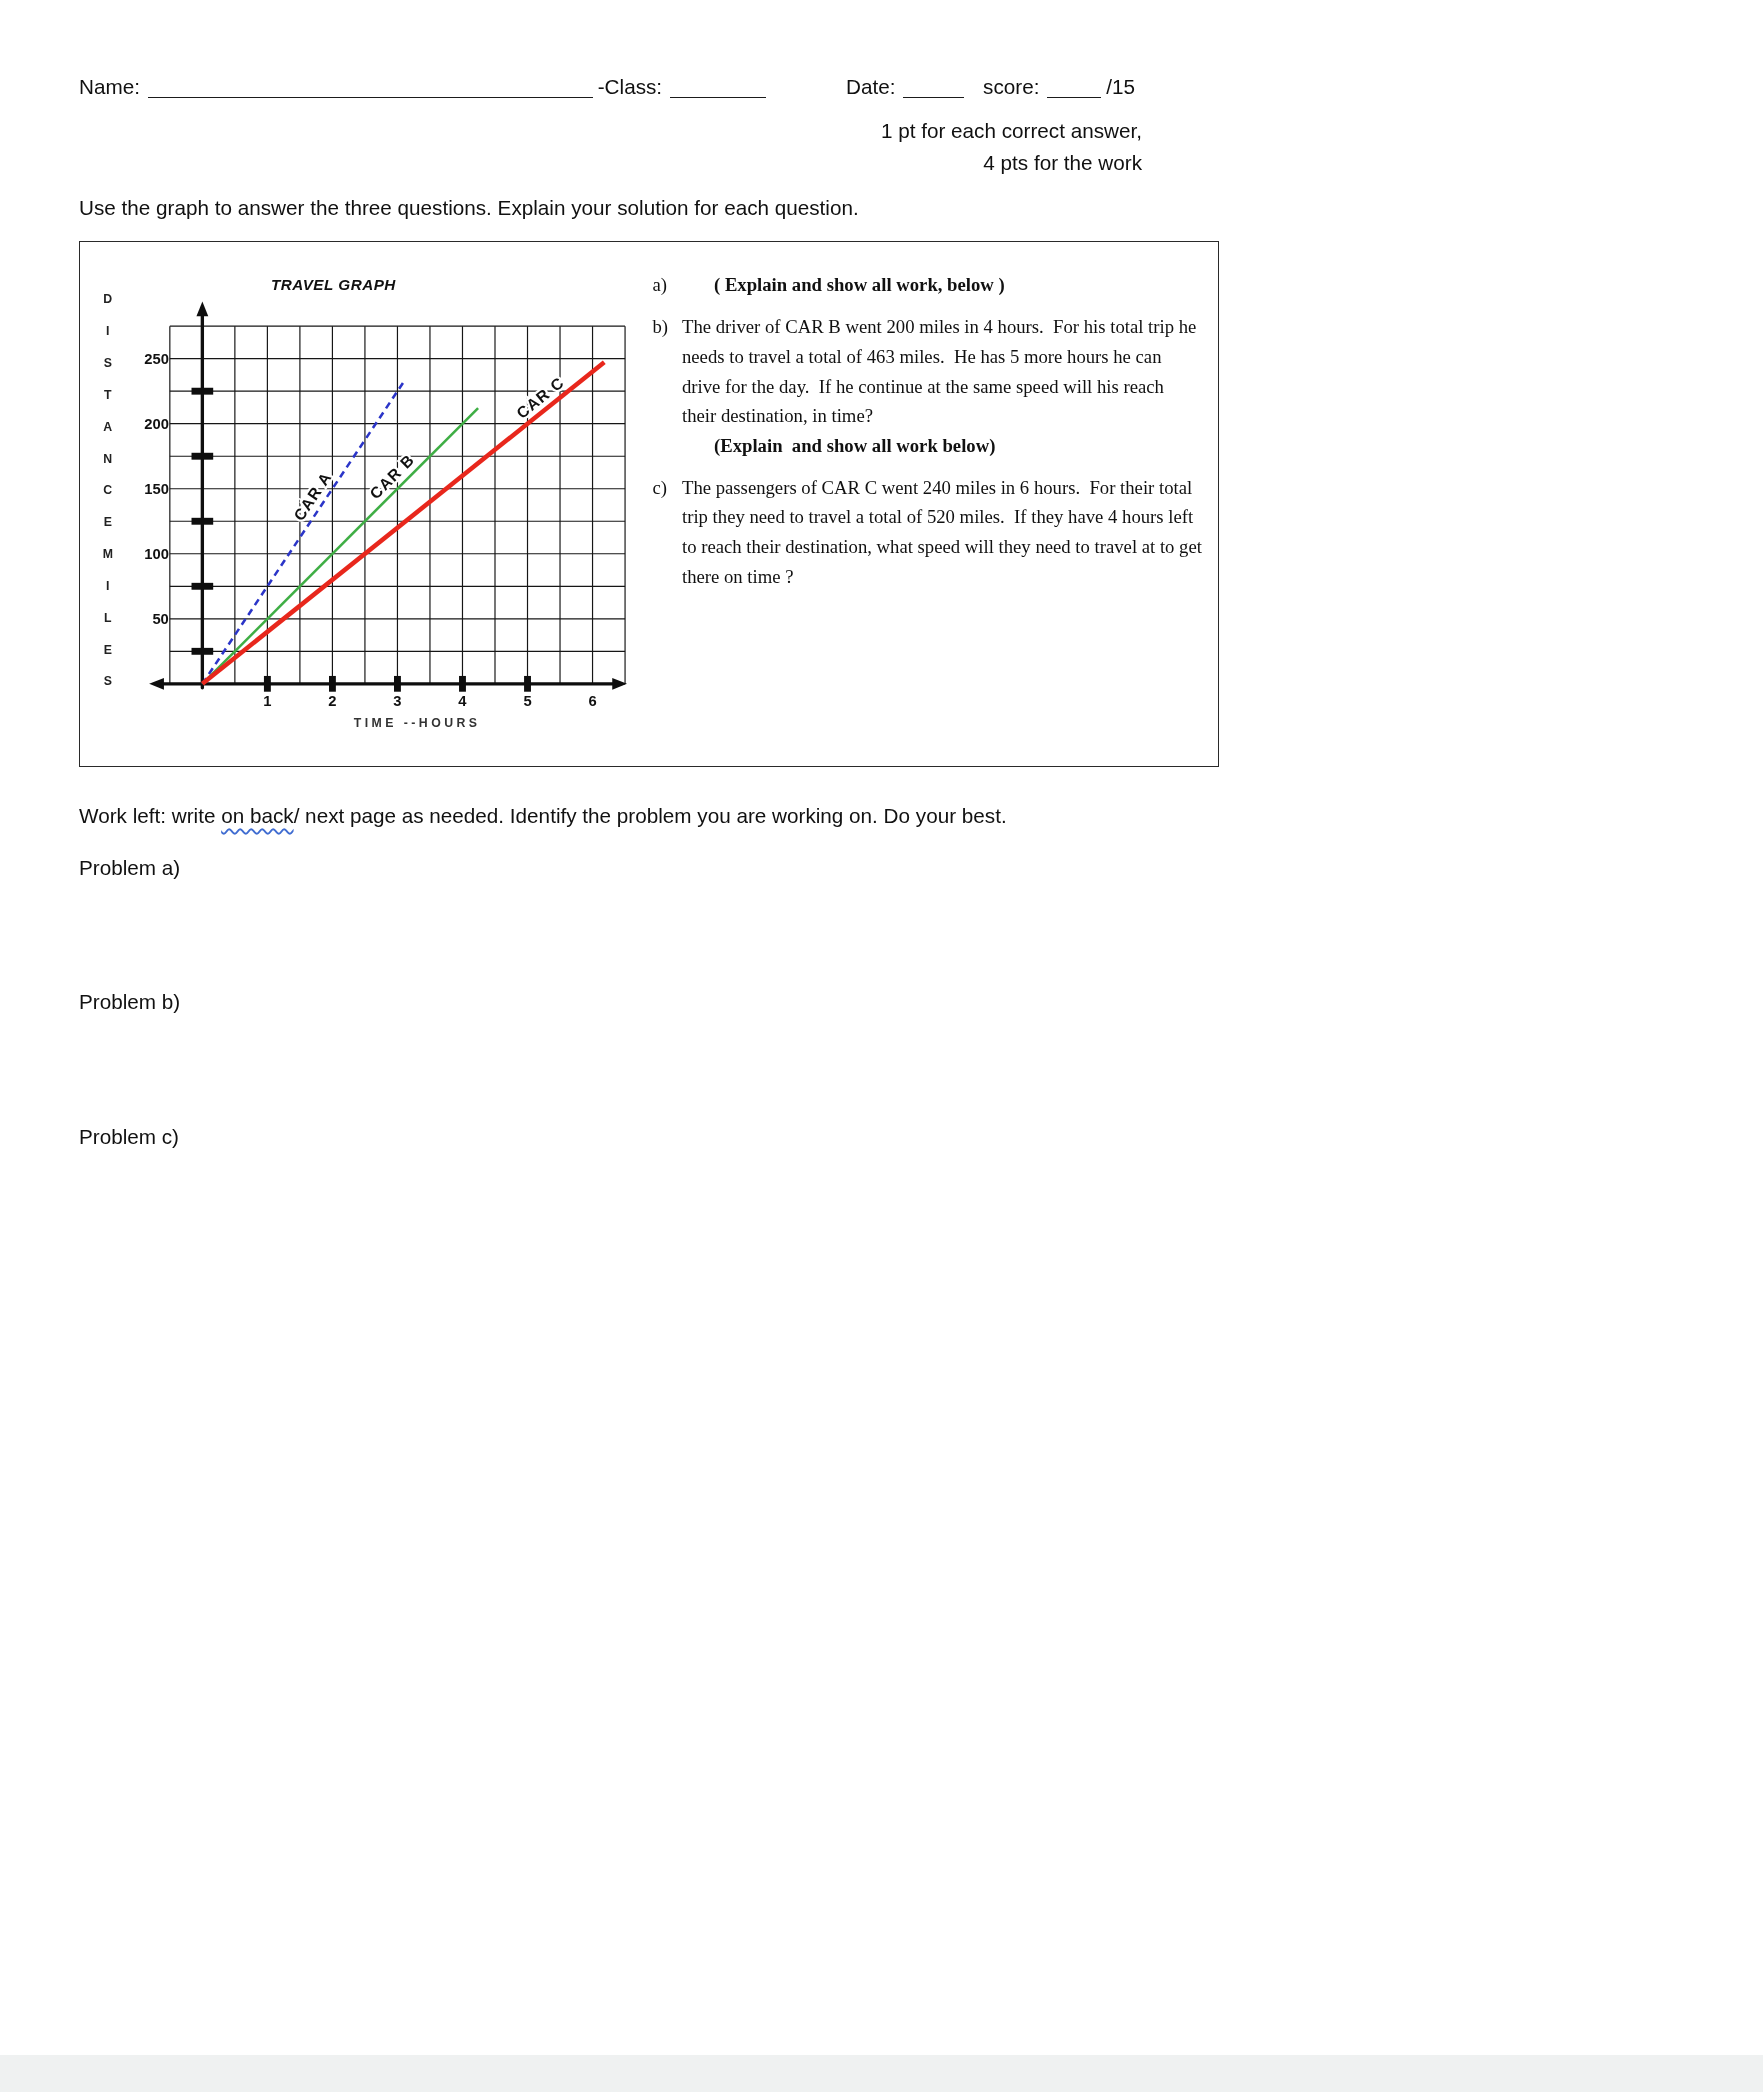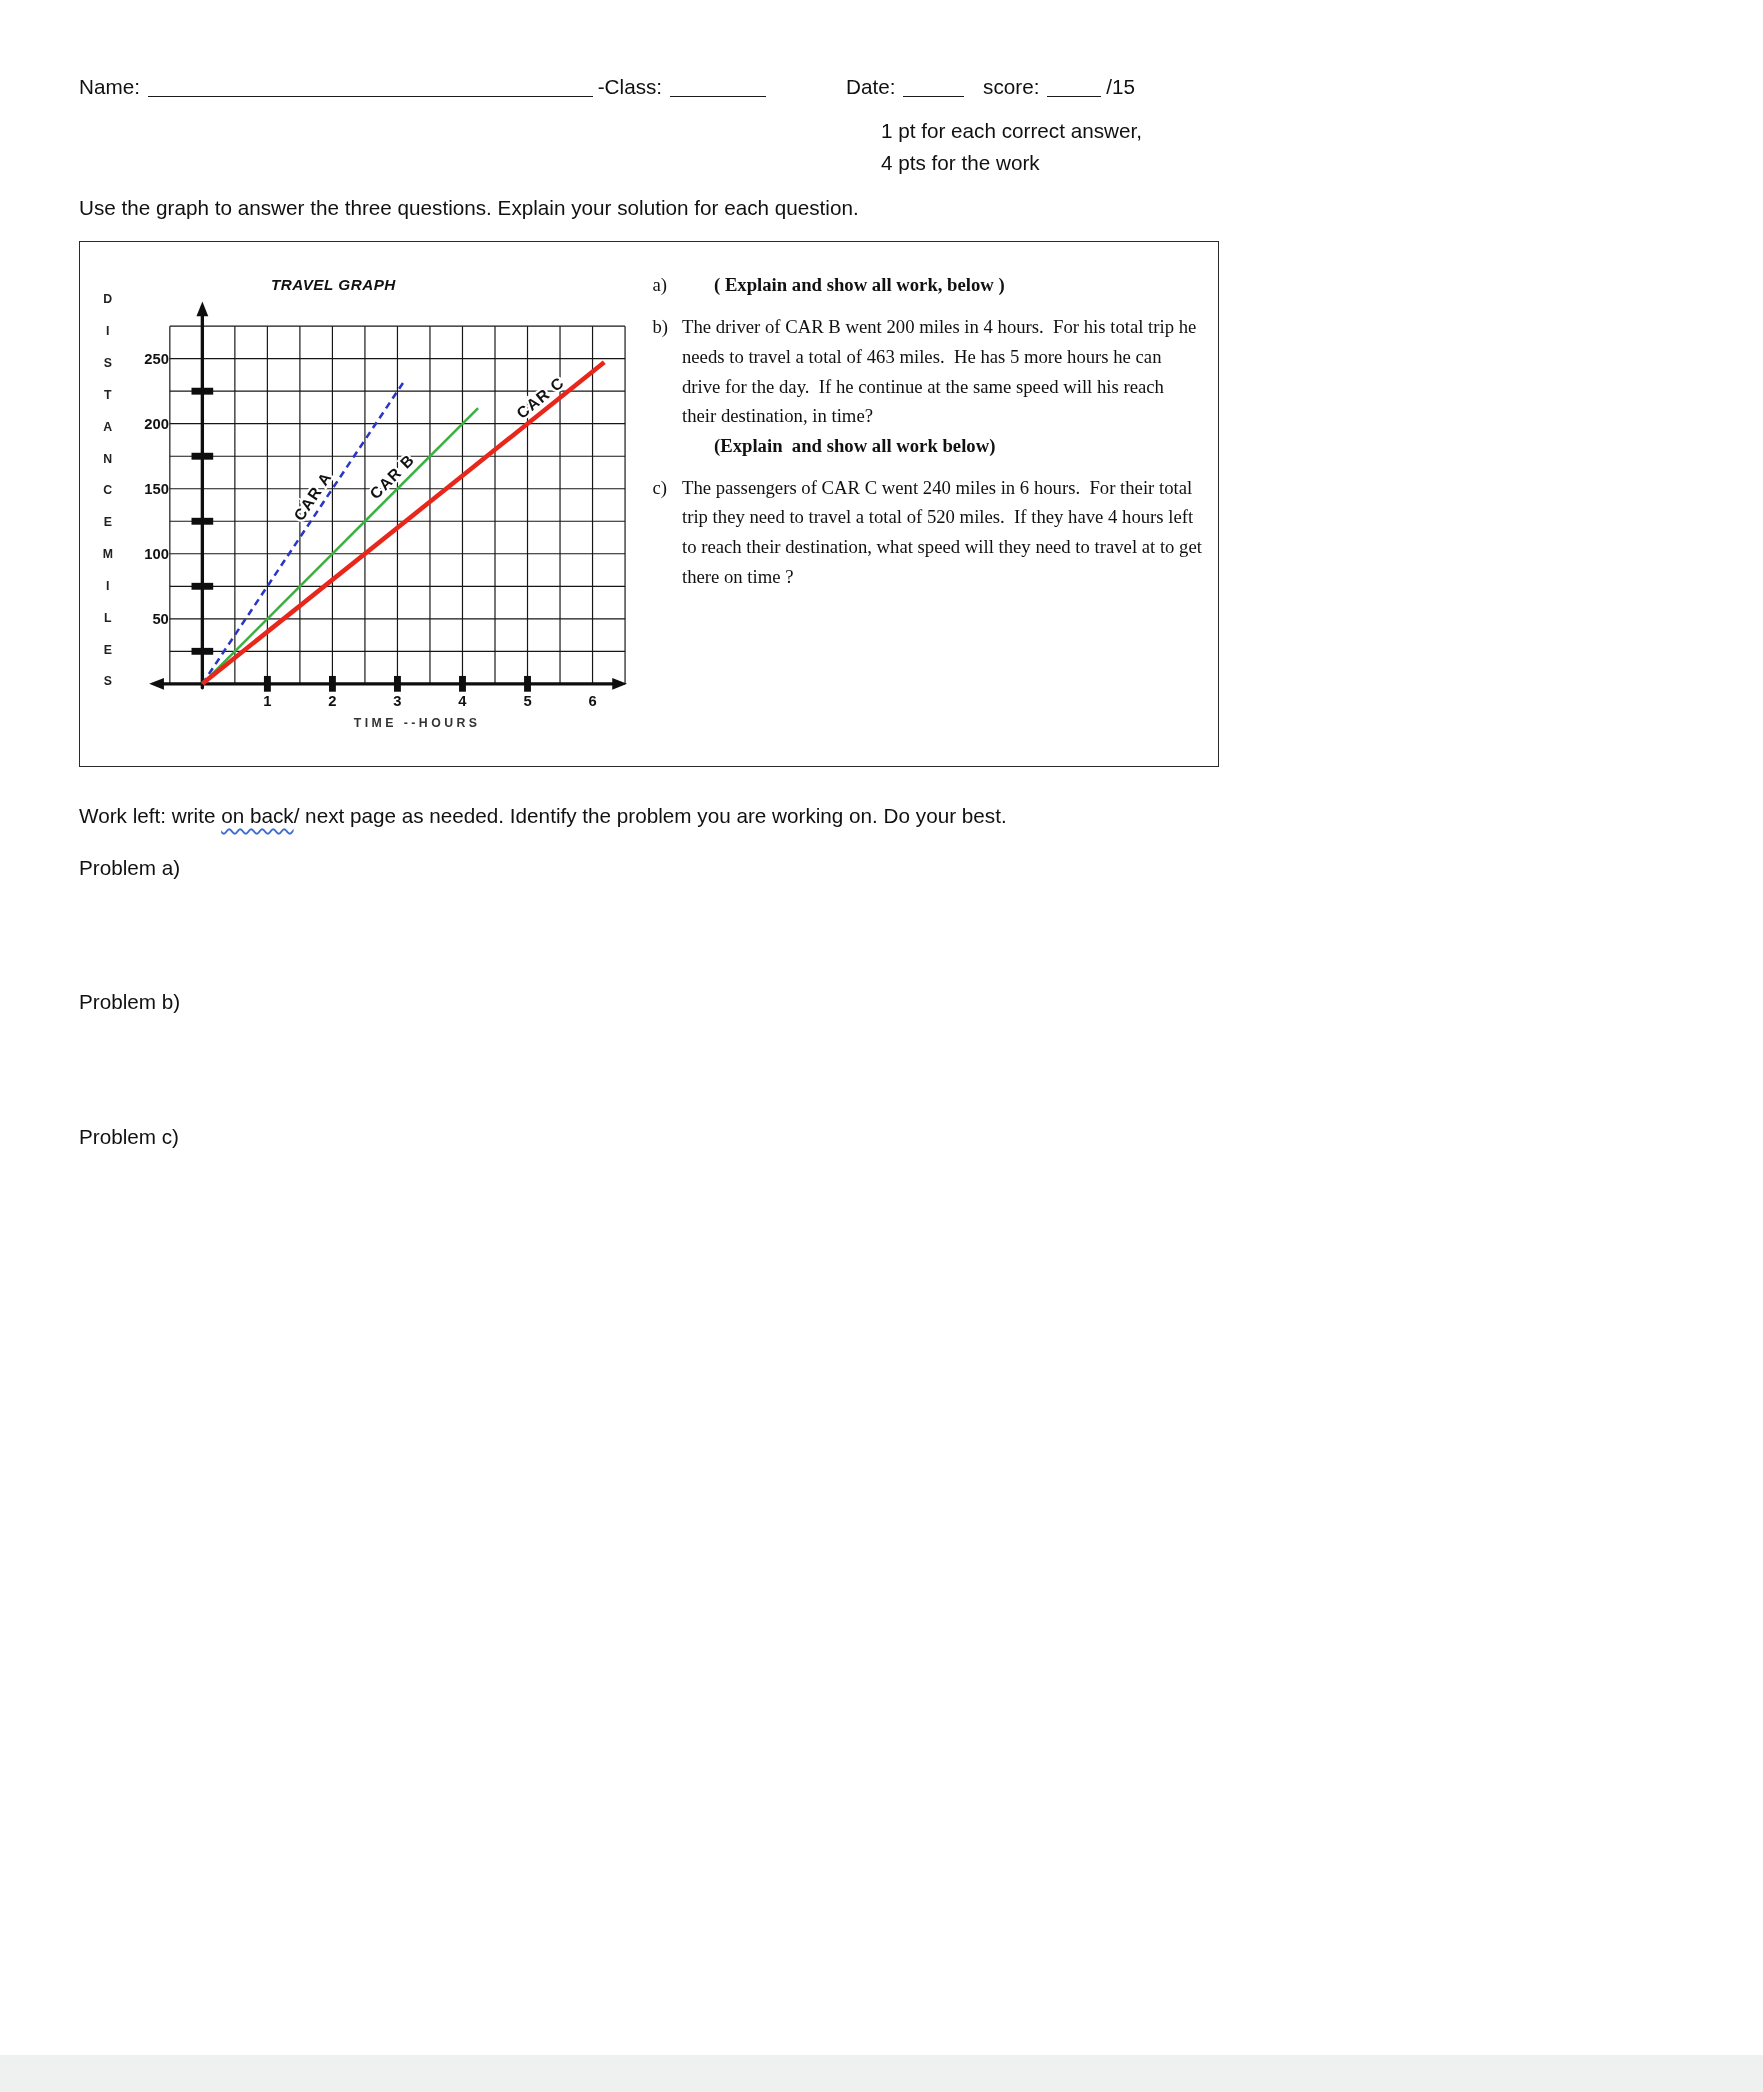--- a/index.html
+++ b/index.html
@@ -2,25 +2,25 @@
 <html><head>
 <meta charset="utf-8">
 <style>
   html,body{margin:0;padding:0;}
   body{
     width:1763px;height:2092px;background:#ffffff;color:#111;
     font-family:"Liberation Sans",sans-serif;position:relative;overflow:hidden;
   }
   .content{position:absolute;left:79px;top:75px;width:1140px;}
   
-  .hdr-row{display:flex;align-items:flex-start;font-size:20.7px;padding-right:81px;}
+  .hdr-row{display:flex;align-items:center;font-size:20.7px;padding-right:81px;}
   .hdr-row .lbl{margin-right:3px;white-space:pre;}
   .blank{display:inline-block;border-bottom:1.8px solid #1b1b1b;height:20.7px;margin:0 4.9px;}
   .spacer{flex:1;}
-  .grading-note{width:max-content;margin:15.8px 77px 0 auto;text-align:left;font-size:20.7px;line-height:32.5px;}
+  .grading-note{width:max-content;margin:15.8px 77px 0 auto;text-align:right;font-size:20.7px;line-height:32.5px;}
   .instructions{margin-top:16px;font-size:20.7px;}
   
   .qbox{
     margin-top:21.7px;border:1.6px solid #2a2a2a;display:flex;align-items:flex-start;
     padding:17.7px 9.9px 11.8px 11.8px;box-sizing:border-box;width:1140px;
   }
   .graph-wrap{flex:none;}
   .questions{flex:1;margin-left:23.6px;font-family:"Liberation Serif",serif;font-size:18.7px;line-height:1.58;padding-top:9.9px;padding-right:5.9px;}
   .question{display:flex;margin-bottom:12.8px;}
   .q-label{flex:none;width:29.6px;}

